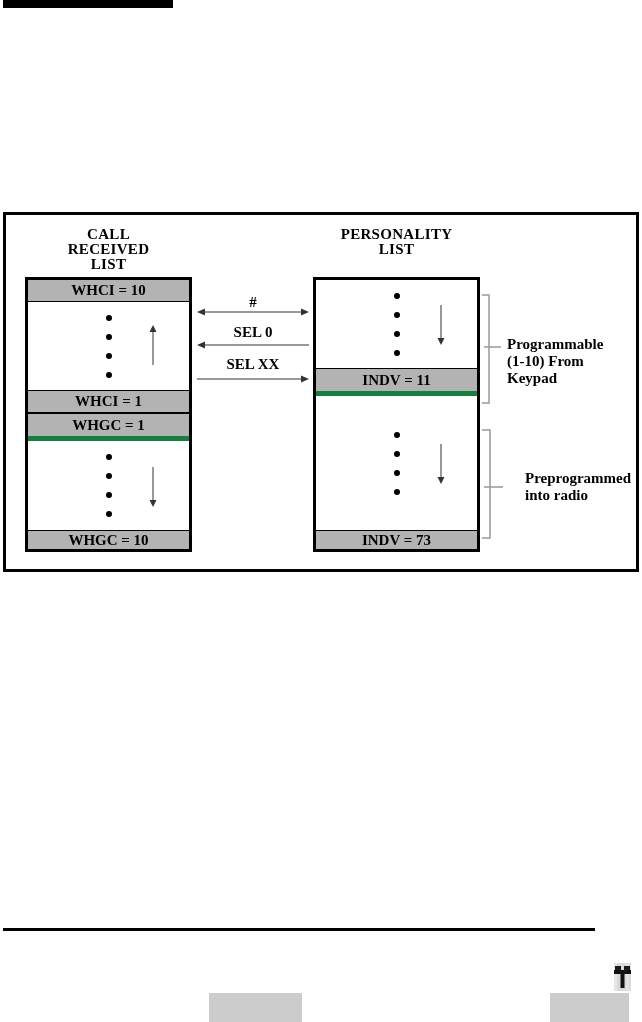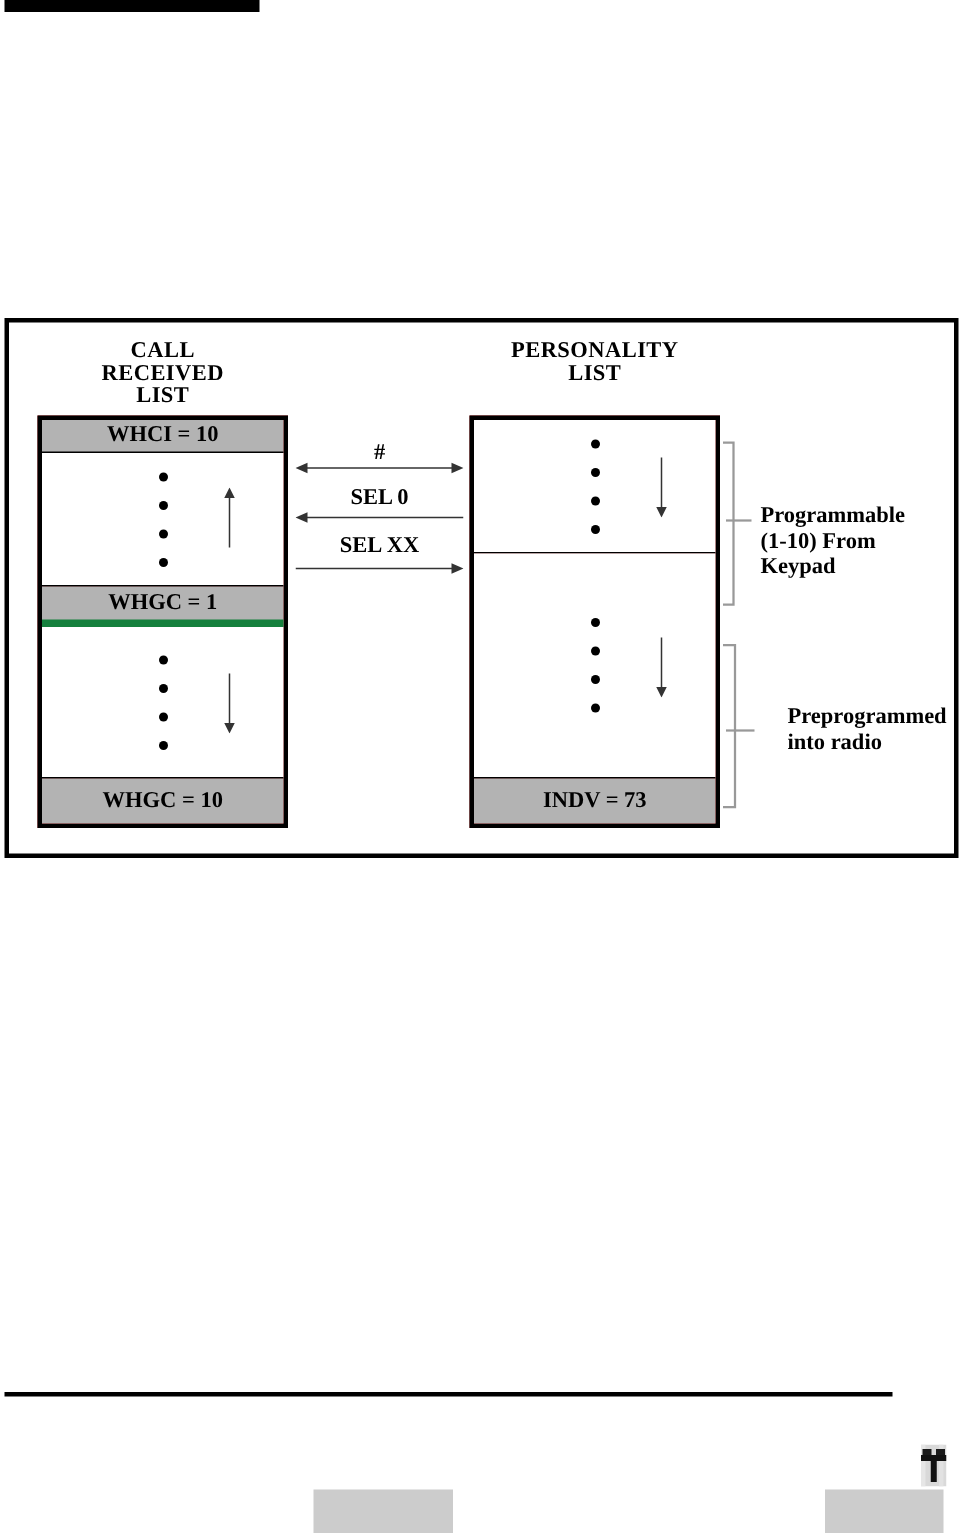--- a/index.html
+++ b/index.html
@@ -42,21 +42,21 @@
 
   .seg-bar {
     background: #b3b3b3;
     display: flex; align-items: center; justify-content: center;
     font-weight: bold; font-size: 15px; color: #000;
     flex: none;
   }
   .bar-1 { height: 21px; border-bottom: 1px solid #000; }
   .bar-2 { height: 21px; border-bottom: 2px solid #000; }
   .bar-3 { height: 22px; border-bottom: 5px solid #15803d; }
-  .bar-4 { height: 30px; }
+  .bar-4 { height: 18px; }
 
   .seg-white { position: relative; background: #fff; }
   .white-1 { height: 88px; border-bottom: 1px solid #000; flex: none; }
   .white-2 { flex: 1; border-bottom: 1px solid #000; }
 
   .dots {
     position: absolute; left: 0; right: 0; top: 0; bottom: 0;
     display: flex; flex-direction: column;
     align-items: center; justify-content: center; gap: 13px;
   }
@@ -120,20 +120,21 @@
         <div class="dot"></div>
         <div class="dot"></div>
         <div class="dot"></div>
         <div class="dot"></div>
       </div>
       <svg class="v-arrow" width="12" height="42" viewBox="0 0 12 42">
         <line x1="6" y1="6" x2="6" y2="40" stroke="#333" stroke-width="1"></line>
         <polygon points="6,0 2.5,7 9.5,7" fill="#333"></polygon>
       </svg>
     </div>
+    <div class="seg-bar bar-2">WHCI = 1</div>
     <div class="seg-bar bar-3">WHGC = 1</div>
     <div class="seg-white white-2">
       <div class="dots">
         <div class="dot"></div>
         <div class="dot"></div>
         <div class="dot"></div>
         <div class="dot"></div>
       </div>
       <svg class="v-arrow" width="12" height="42" viewBox="0 0 12 42">
         <line x1="6" y1="2" x2="6" y2="36" stroke="#333" stroke-width="1"></line>
@@ -149,20 +150,21 @@
         <div class="dot"></div>
         <div class="dot"></div>
         <div class="dot"></div>
         <div class="dot"></div>
       </div>
       <svg class="v-arrow" width="12" height="42" viewBox="0 0 12 42">
         <line x1="6" y1="2" x2="6" y2="36" stroke="#333" stroke-width="1"></line>
         <polygon points="6,42 2.5,35 9.5,35" fill="#333"></polygon>
       </svg>
     </div>
+    <div class="seg-bar bar-3">INDV = 11</div>
     <div class="seg-white white-2">
       <div class="dots">
         <div class="dot"></div>
         <div class="dot"></div>
         <div class="dot"></div>
         <div class="dot"></div>
       </div>
       <svg class="v-arrow" width="12" height="42" viewBox="0 0 12 42">
         <line x1="6" y1="2" x2="6" y2="36" stroke="#333" stroke-width="1"></line>
         <polygon points="6,42 2.5,35 9.5,35" fill="#333"></polygon>

